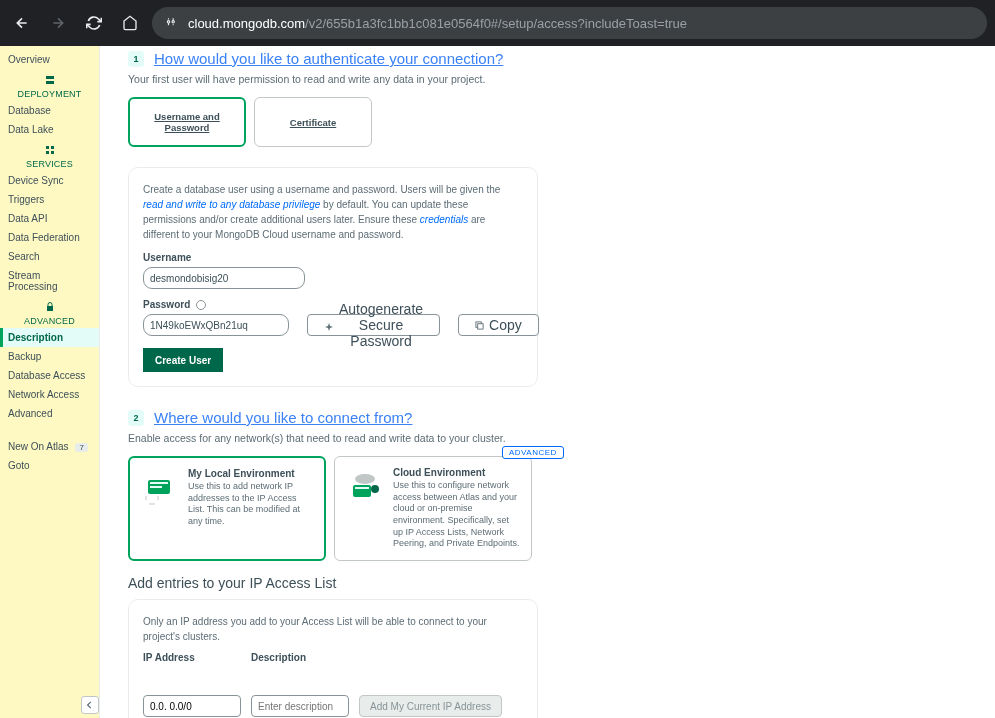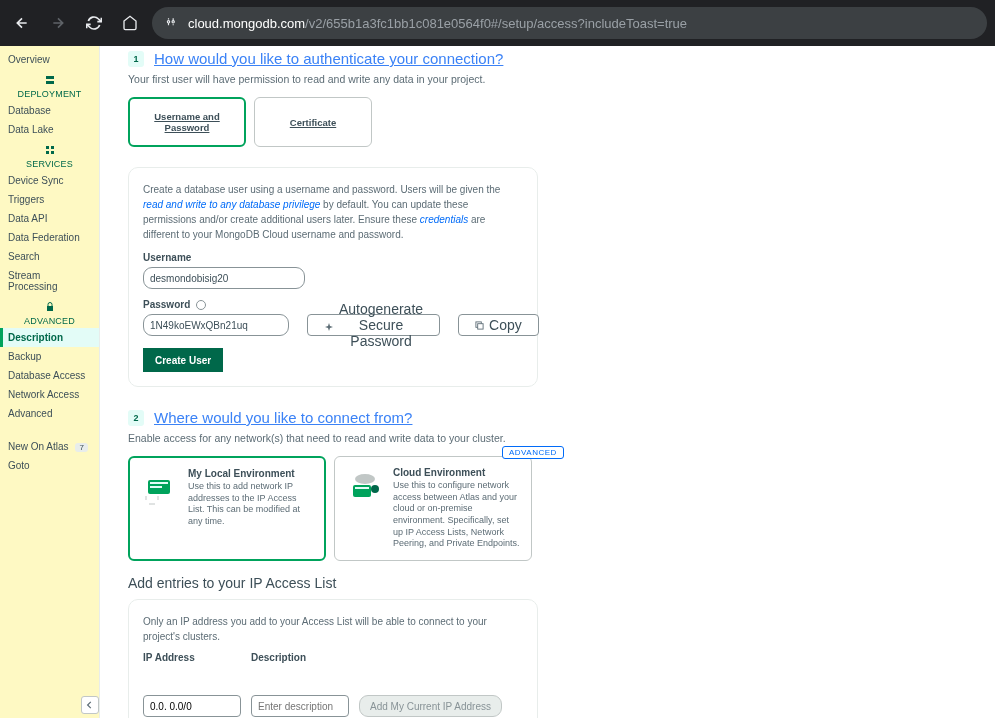--- a/index.html
+++ b/index.html
@@ -61,21 +61,21 @@
 .env-title { font-size: 10px; font-weight: 600; margin-bottom: 2px; }
 .env-desc { font-size: 9px; color: #5c6c75; line-height: 1.3; }
 .adv-badge { position: absolute; top: -10px; left: 374px; background: #fff; border: 1px solid #016bf8; color: #016bf8; font-size: 8px; padding: 1px 6px; border-radius: 3px; letter-spacing: 0.5px; }
 
 .sub-heading { font-size: 14px; color: #3d4f58; margin-bottom: 8px; }
 
 .ip-row { display: flex; gap: 10px; align-items: flex-end; margin-top: 8px; }
 .ip-col { display: flex; flex-direction: column; gap: 28px; }
 .ip-input { width: 98px; height: 22px; border: 1px solid #889397; border-radius: 4px; padding: 0 6px; font-size: 10px; }
 .desc-input { width: 98px; height: 22px; border: 1px solid #889397; border-radius: 4px; padding: 2px 6px; font-size: 10px; }
-.btn-disabled { height: 22px; border: 1px solid #c1c7c6; background: #e8edeb; color: #889397; border-radius: 9px; padding: 0 10px; font-size: 10px; cursor: default; }
+.btn-disabled { height: 22px; border: 1px solid #c1c7c6; background: #e8edeb; color: #889397; border-radius: 4px; padding: 0 10px; font-size: 10px; cursor: default; }
 
 .btn-add-entry { height: 24px; border: 1px solid #889397; background: #fff; border-radius: 4px; padding: 0 10px; font-size: 10px; margin-top: 12px; cursor: pointer; }
 </style>
 </head>
 <body>
 
 <div class="browser-bar">
   <div class="nav-btn">
     <svg width="16" height="16" viewBox="0 0 24 24" fill="none" stroke="currentColor" stroke-width="2.5">
         <path d="M19 12H5M12 19l-7-7 7-7"></path>

